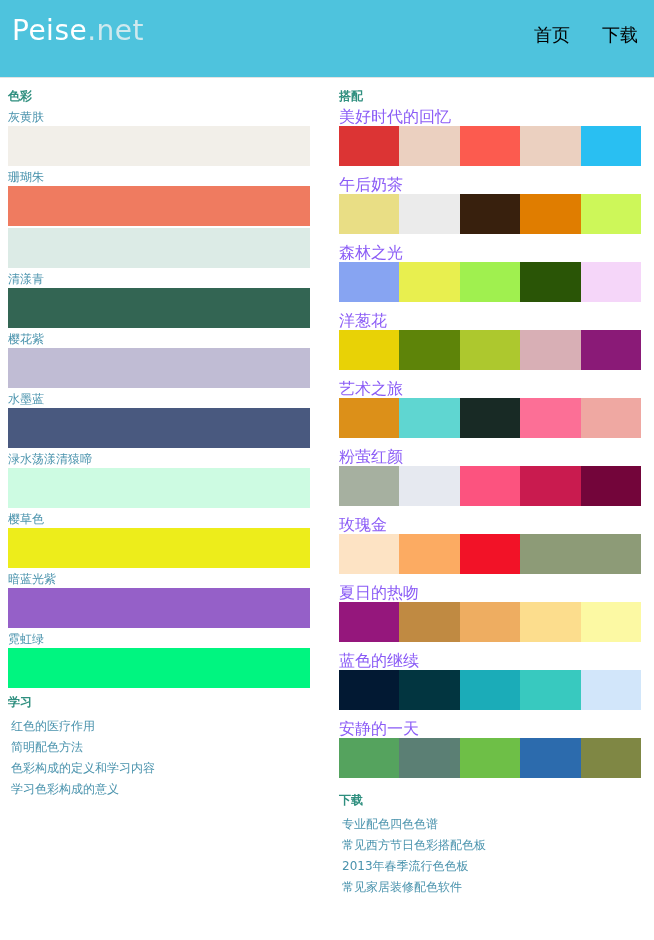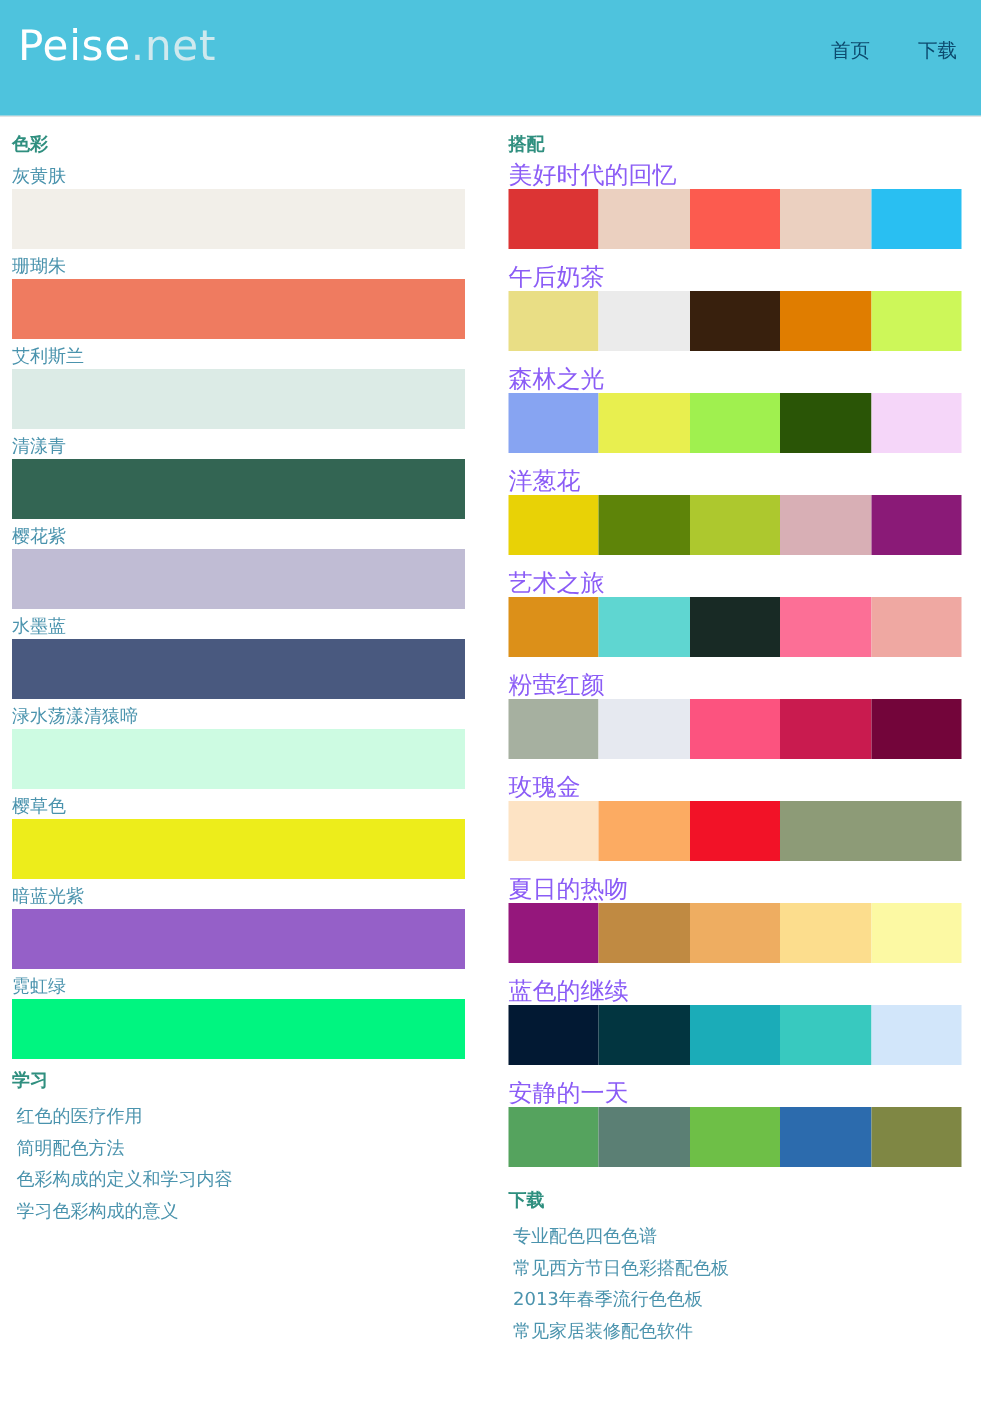--- a/index.html
+++ b/index.html
@@ -36,22 +36,22 @@
   .logo .logo-tld  { color: #cfe9ee; }
 
   .main-nav {
     position: absolute;
     right: 0;
     top: 26px;
     display: flex;
     align-items: center;
   }
   .main-nav a {
-    color: #0c4a6e;
-    font-size: 13px;
+    color: #000000;
+    font-size: 18px;
     text-decoration: none;
     padding: 0 16px;
     white-space: nowrap;
     line-height: 18px;
   }
 
   .header-rule {
     height: 6px;
     background: #4ec3dd;
     border-bottom: 1px solid #e3e3e3;
@@ -148,21 +148,20 @@
 
       <div class="color-item">
         <a href="#" class="color-name">灰黄肤</a>
         <div class="color-bar" style="background-color: rgb(242, 239, 233);"></div>
       </div>
       <div class="color-item">
         <a href="#" class="color-name">珊瑚朱</a>
         <div class="color-bar" style="background-color: rgb(239, 123, 96);"></div>
       </div>
       <div class="color-item">
-        <a href="#" class="color-name">艾利斯兰</a>
         <div class="color-bar" style="background-color: rgb(220, 235, 230);"></div>
       </div>
       <div class="color-item">
         <a href="#" class="color-name">清漾青</a>
         <div class="color-bar" style="background-color: rgb(51, 101, 83);"></div>
       </div>
       <div class="color-item">
         <a href="#" class="color-name">樱花紫</a>
         <div class="color-bar" style="background-color: rgb(192, 188, 212);"></div>
       </div>

